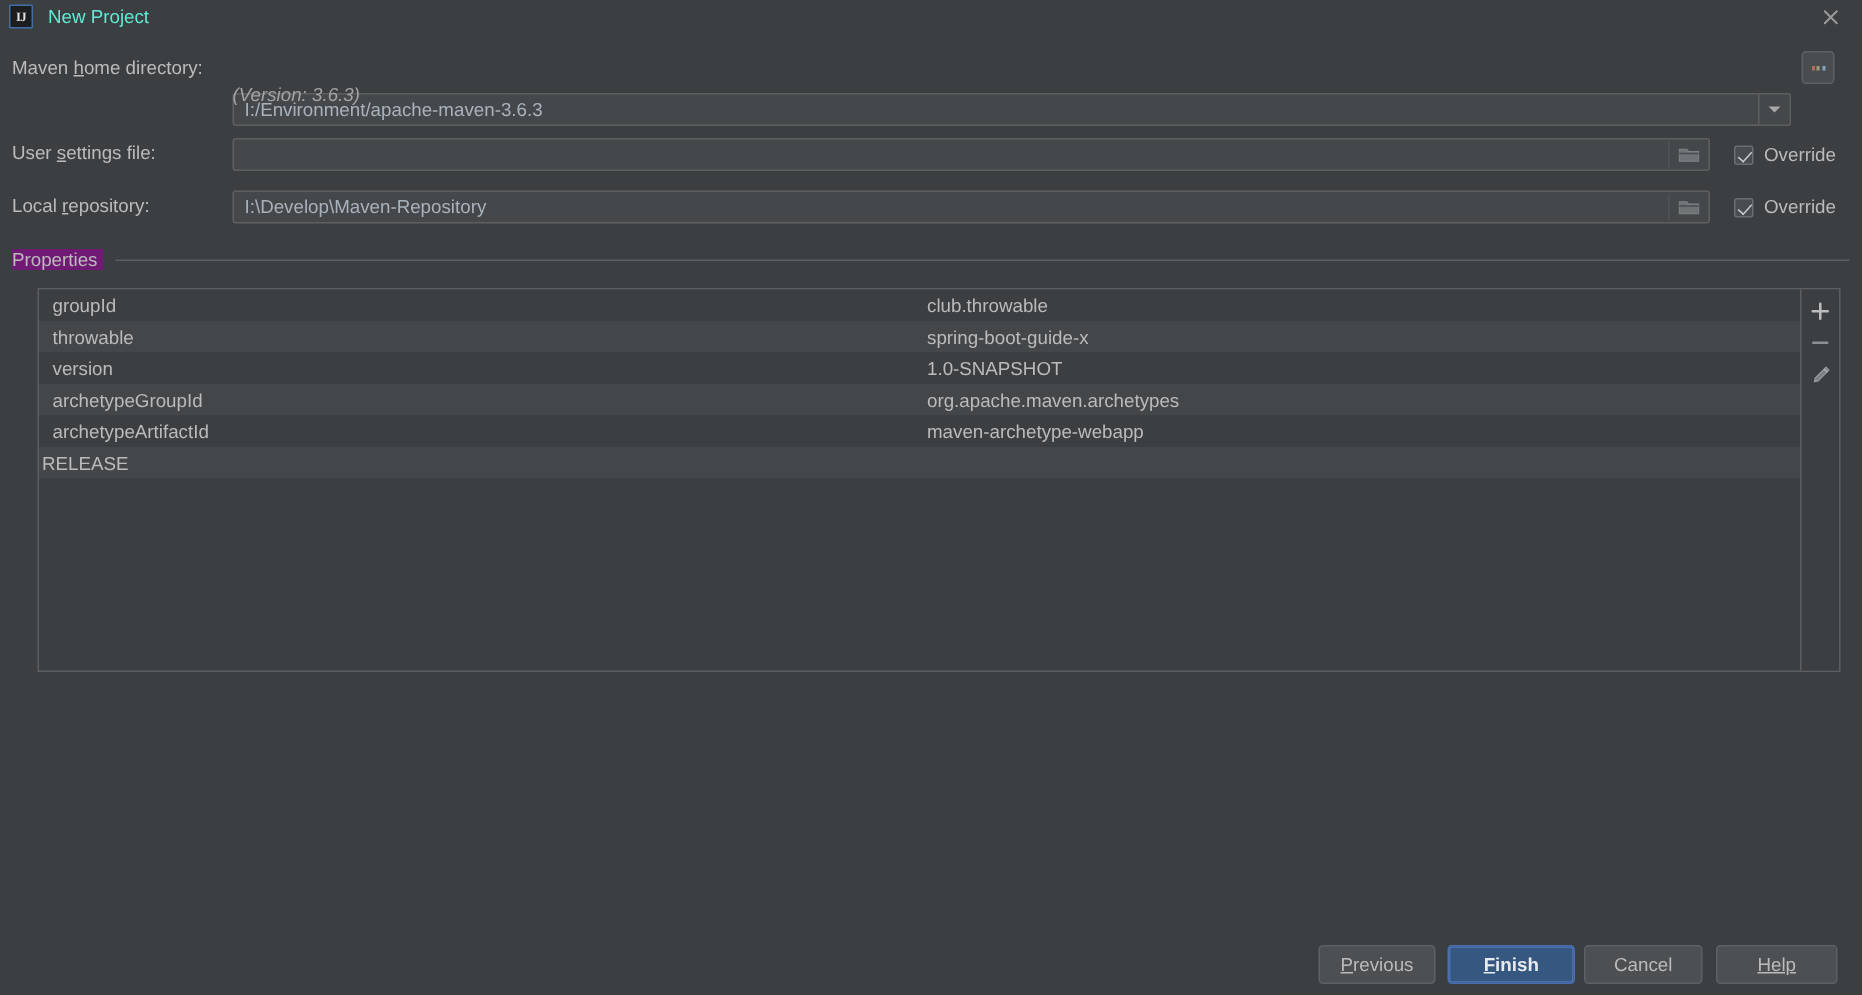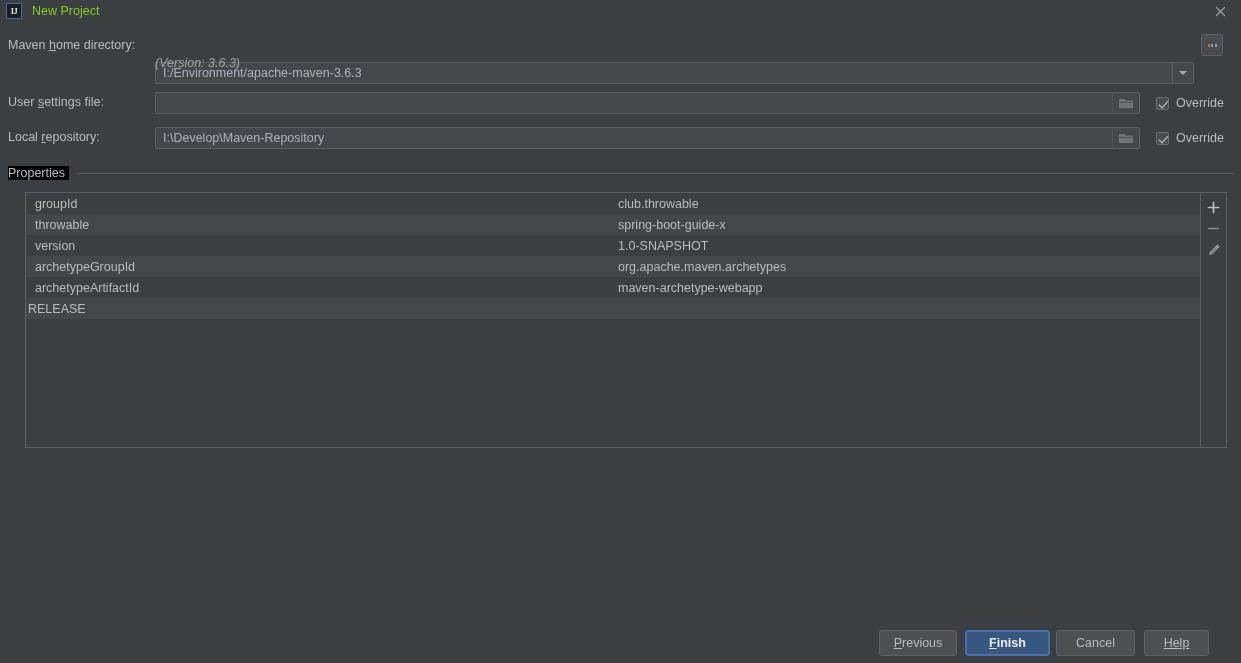--- a/index.html
+++ b/index.html
@@ -32,21 +32,21 @@
     border-radius: 1px;
     display: flex; align-items: center; justify-content: center;
     font-size: 8.5px; font-weight: bold;
     color: #dfe1e5;
     letter-spacing: -0.5px;
     font-family: "Liberation Serif", serif;
   }
   .title-text {
     margin-left: 10px;
     font-size: 12.5px;
-    color: #84cc16;
+    color: #5eead4;
   }
   .close-btn {
     position: absolute; right: 0; top: 0;
     width: 42px; height: 22px;
     display: flex; align-items: center; justify-content: center;
     cursor: pointer;
   }
   .close-btn svg { display: block; }
 
   
@@ -141,21 +141,21 @@
     font-size: 12.5px;
     color: #a3a3a3;
   }
 
   
   .group-title {
     position: absolute;
     left: 8px; top: 166px;
     font-size: 12.5px;
     color: #bbbbbb;
-    background: #000000;
+    background: #701a75;
     padding: 0 4px 0 0;
     z-index: 2;
   }
   .group-line {
     position: absolute;
     left: 77px; top: 173px;
     width: 1156px; height: 1px;
     background: #5c5f61;
   }
 
@@ -373,16 +373,16 @@
 
   <button class="btn default" style="left:965px; top:0; width:85px;">
       <u>F</u>
       <span>inish</span>
     </button>
 
   <button class="btn" style="left:1056px; top:0; width:79px;">
       <span>Cancel</span>
     </button>
 
-  <button class="btn" style="left:1144px; top:0; width:65px;text-decoration:underline;">
+  <button class="btn" style="left:1144px; top:0; width:81px;text-decoration:underline;">
       <span>Help</span>
     </button>
 </div>
 
 </body></html>

